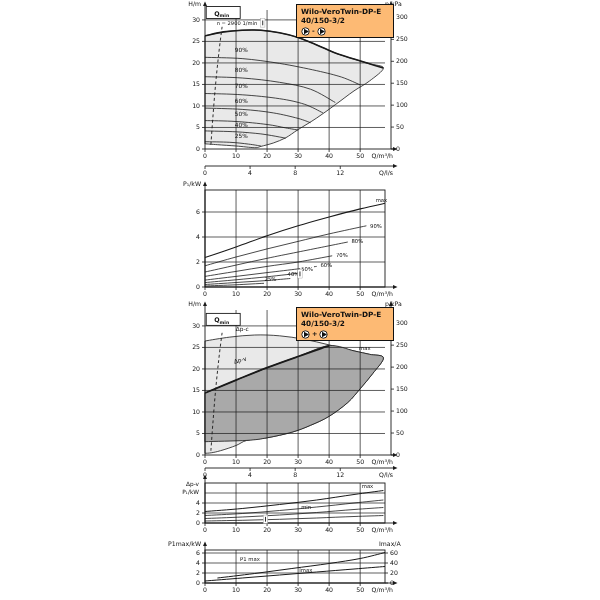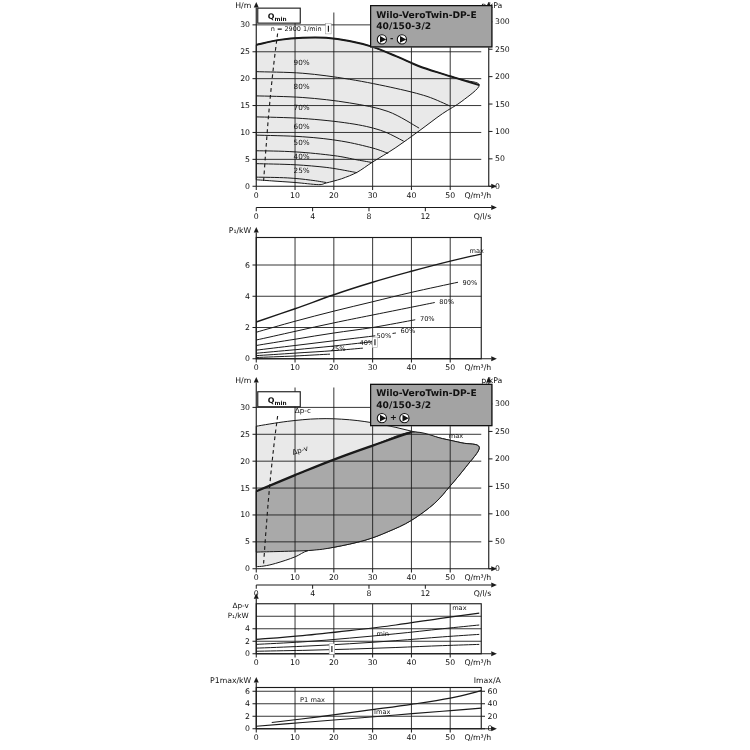--- a/index.html
+++ b/index.html
@@ -1,20 +1,20 @@
 <!DOCTYPE html>
 <html><head>
 <meta charset="utf-8">
 <style>
   html,body{margin:0;padding:0;background:#fff;}
   .page{position:relative;width:600px;height:600px;background:#fff;overflow:hidden;
         font-family:"DejaVu Sans",sans-serif;}
   svg{position:absolute;left:0;top:0;}
   svg text{font-family:"DejaVu Sans",sans-serif;}
-  .tbox{position:absolute;left:296px;width:89px;border:1.1px solid #111;background:#a3a3a3;
+  .tbox{position:absolute;left:296px;width:89px;border:1.1px solid #111;background:#fdba74;
         padding:2px 3px 1px 4px;font-size:7.3px;font-weight:bold;line-height:1.3;color:#111;}
   .tbox .icons{display:flex;align-items:center;gap:2px;margin-top:1px;font-size:6.5px;}
   .tbox svg{position:static;display:block;}
 </style>
 </head>
 <body>
 
 <div class="page">
 
   <svg id="fig" width="600" height="600" viewBox="0 0 600 600">

